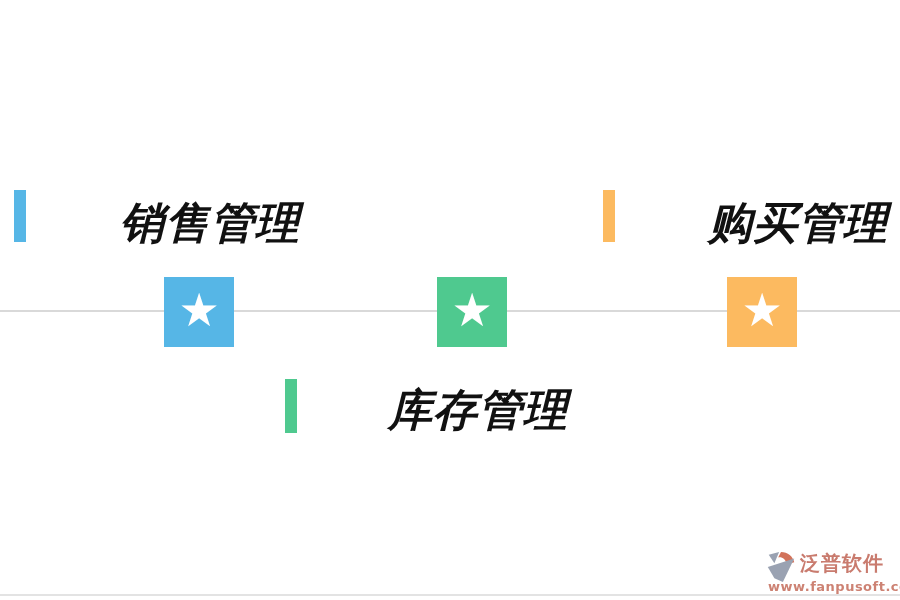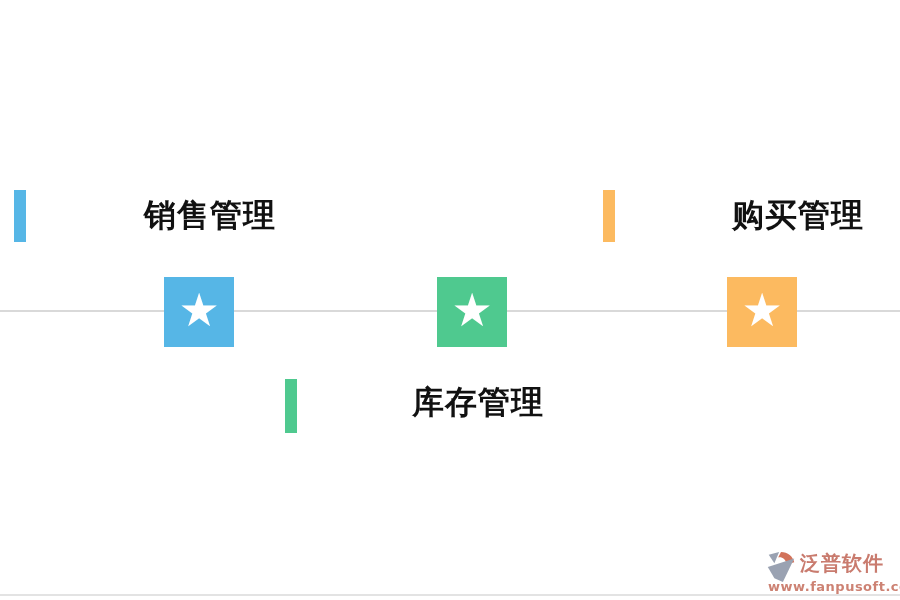--- a/index.html
+++ b/index.html
@@ -48,25 +48,26 @@
     position: absolute;
     width: 12px; height: 52px;
   }
   .bar-sales     { left: 14px;  top: 190px; }
   .bar-purchase  { left: 603px; top: 190px; }
   .bar-inventory { left: 285px; top: 379px; height: 54px; }
   
   .section-label {
     position: absolute;
     transform: translateX(-50%);
-    font-size: 32px;
+    font-size: 44px;
     font-weight: bold;
     color: #111111;
     white-space: nowrap;
     letter-spacing: 1px;
+    font-style: italic;
   }
   .lbl-sales     { left: 210px; top: 194px; }
   .lbl-purchase  { left: 798px; top: 194px; }
   .lbl-inventory { left: 478px; top: 381px; }
   
   .brand {
     position: absolute;
     left: 762px; top: 548px;
     width: 138px; height: 48px;
   }

